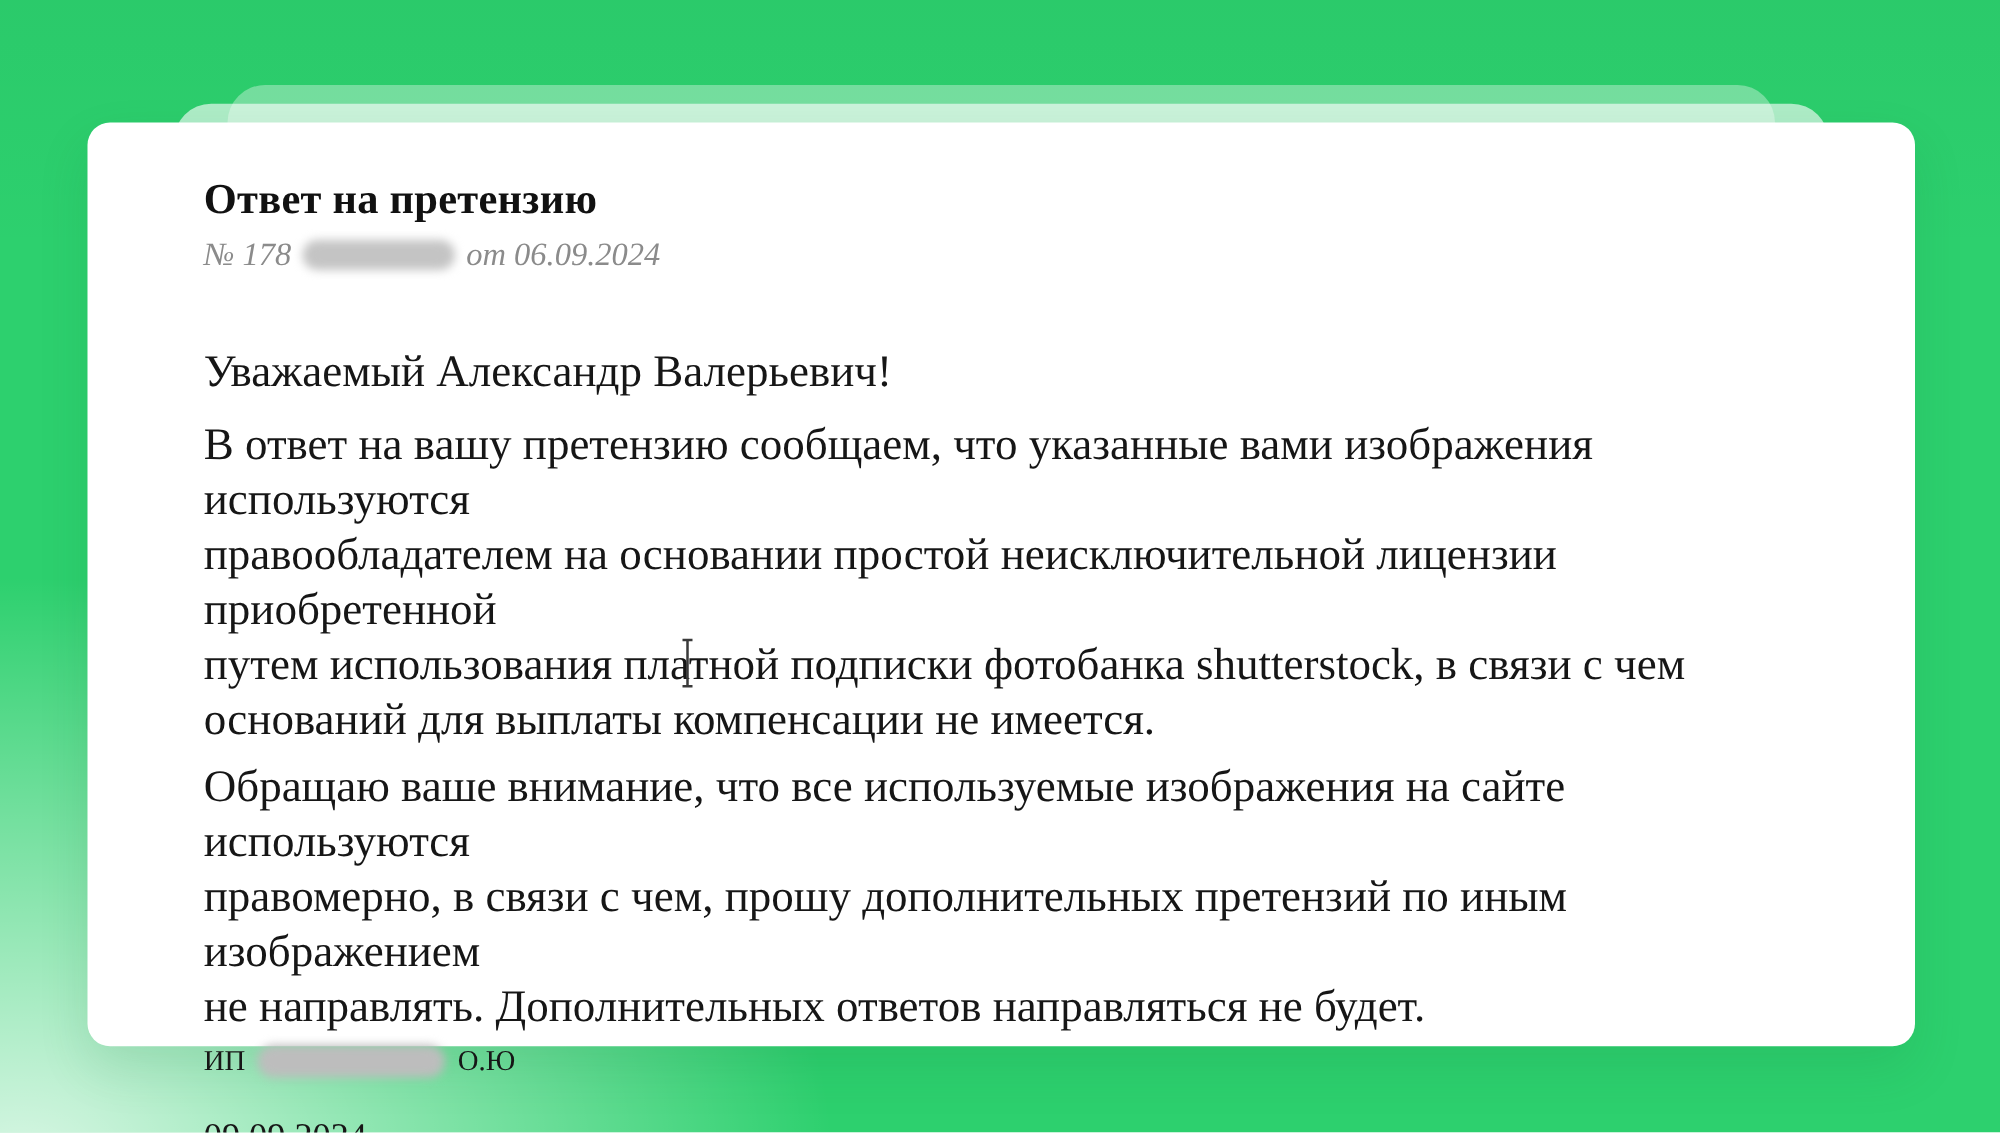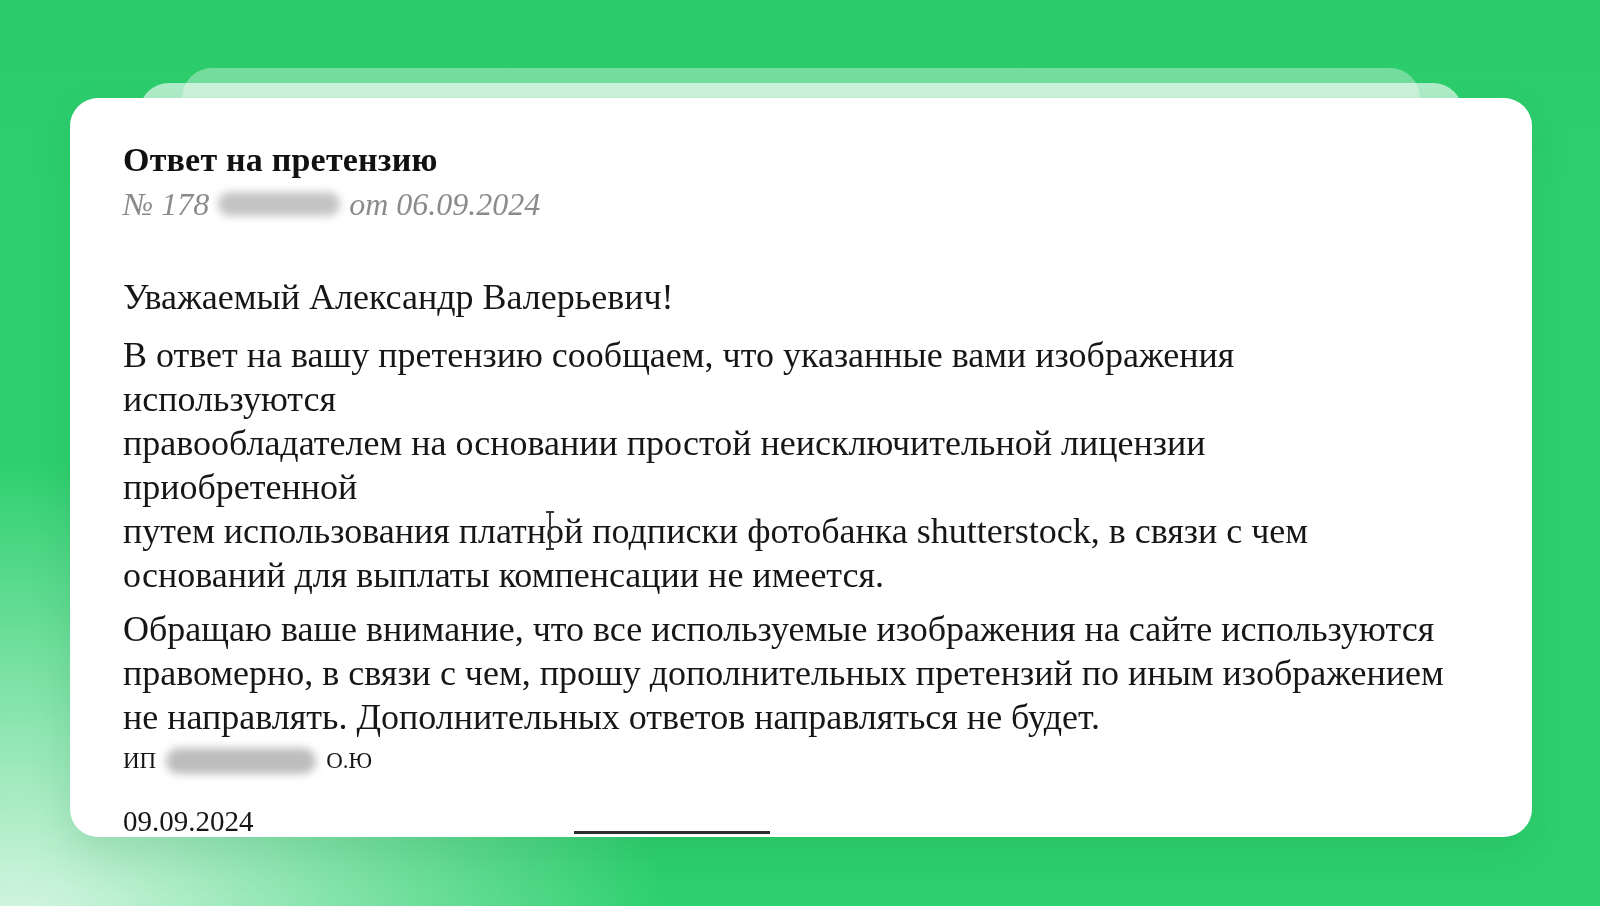--- a/index.html
+++ b/index.html
@@ -39,37 +39,37 @@
     height: 60px;
     background: rgba(255,255,255,0.62);
   }
   .card {
     position: absolute;
     left: 70px;
     top: 98px;
     width: 1462px;
     height: 739px;
     background: #ffffff;
-    border-radius: 28px;
+    border-radius: 18px;
     box-shadow: 0 18px 40px rgba(20, 110, 60, 0.14);
     box-sizing: border-box;
-    padding: 42px 88px 0 53px;
+    padding: 42px 88px 0 93px;
     color: #161616;
   }
   .doc-title {
     margin: 0;
     font-size: 34px;
     line-height: 40px;
     font-weight: 700;
     letter-spacing: 0.2px;
     color: #111111;
   }
   .doc-ref {
     margin-top: 9px;
-    font-size: 32px;
+    font-size: 26px;
     line-height: 30px;
     font-style: italic;
     color: #8b8b8b;
     display: flex;
     align-items: center;
   }
   .pill {
     display: inline-block;
     background: #c4c4c4;
     filter: blur(4px);

